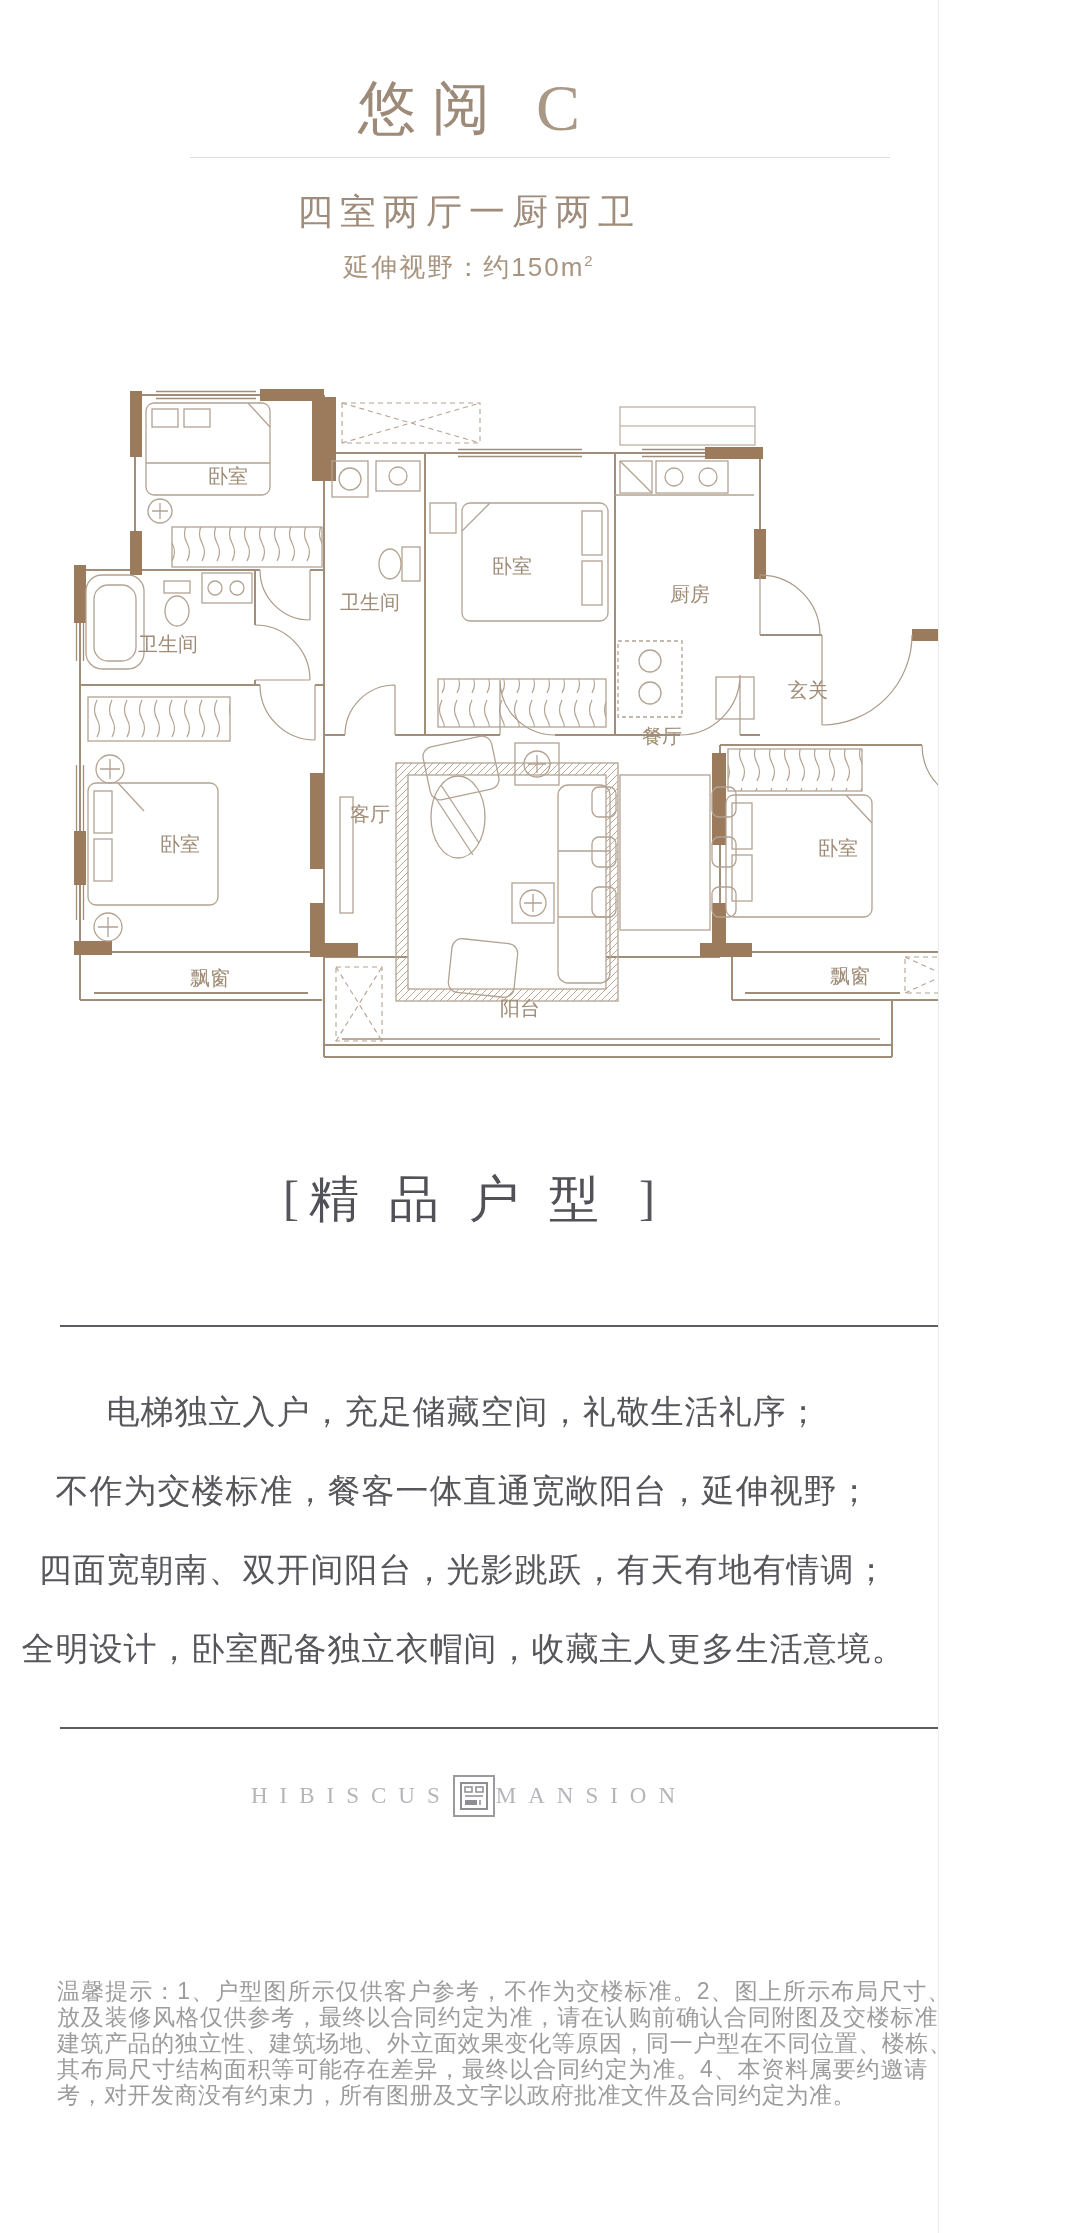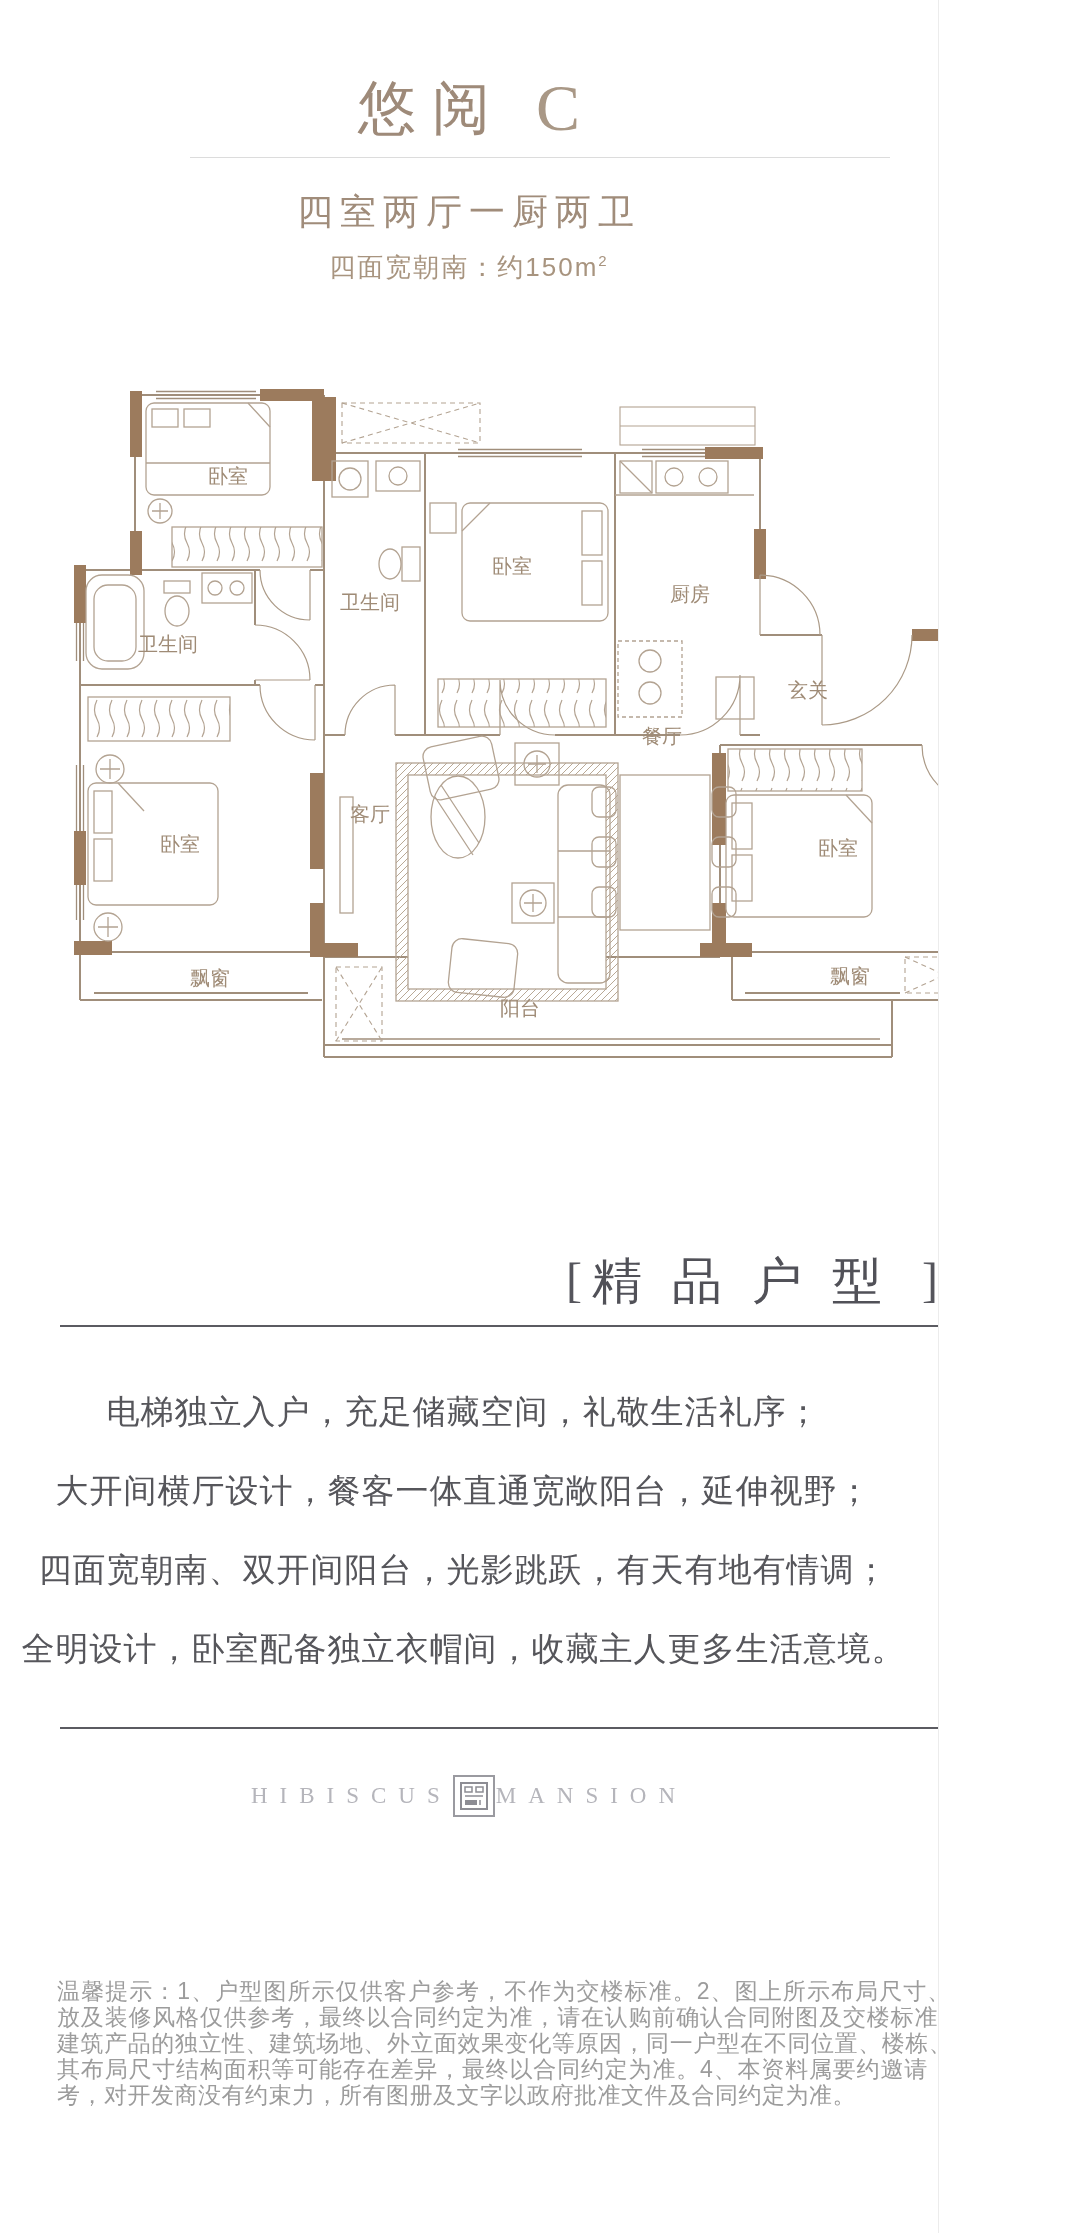--- a/index.html
+++ b/index.html
@@ -11,21 +11,21 @@
   .title .suffix{font-family:"Liberation Serif","DejaVu Serif",serif;font-size:66px;color:#a99886;
                  letter-spacing:0;margin-left:30px;font-weight:400;vertical-align:-2px;}
   .hr1{position:absolute;top:157px;left:190px;width:700px;height:1px;background:#dcdcdc;}
   .subtitle{top:188px;font-size:36px;letter-spacing:7px;color:#a08c7a;}
   .area{top:250px;font-size:26px;letter-spacing:2px;color:#a8947f;}
   .area sup{font-size:15px;}
   
   .plan{position:absolute;left:60px;top:345px;}
   .plan text{font-family:"Liberation Sans","DejaVu Sans",sans-serif;fill:#9f8b76;font-size:20px;text-anchor:middle;}
   
-  .heading{top:1248px;color:#515158;font-family:"Liberation Serif","DejaVu Serif",serif;text-align:right;}
+  .heading{top:1166px;color:#515158;font-family:"Liberation Serif","DejaVu Serif",serif;}
   .heading .btxt{font-size:50px;letter-spacing:30px;margin:0 6px;}
   .heading .bracket{font-size:48px;font-weight:300;vertical-align:2px;color:#55555c;}
   .hr2{position:absolute;top:1325px;left:60px;width:960px;height:2px;background:#5b5b61;}
   .benefits{position:absolute;top:1372px;left:0;right:11px;}
   .benefit-line{height:79px;line-height:79px;text-align:center;font-size:33px;color:#56565b;letter-spacing:1px;}
   .hr3{position:absolute;top:1727px;left:60px;width:960px;height:2px;background:#5b5b61;}
   
   .logo-row{position:absolute;top:1774px;left:0;right:0;display:flex;align-items:center;justify-content:center;}
   .logo-word{font-family:"Liberation Serif","DejaVu Serif",serif;font-size:23px;letter-spacing:12px;color:#b5b5bb;}
   .logo-mark{width:44px;height:44px;flex:0 0 auto;}
@@ -37,21 +37,21 @@
 <body>
 
 <div class="page">
 
   <div class="center title">
     <span>悠阅</span><span class="suffix">C</span>
   </div>
   <div class="hr1"></div>
   <div class="center subtitle">四室两厅一厨两卫</div>
   <div class="center area">
-    <span>四面宽朝南：约150m</span><sup>2</sup>
+    <span>延伸视野：约150m</span><sup>2</sup>
   </div>
 
   <svg class="plan" width="960" height="760" viewBox="0 0 960 760">
     <defs>
       <pattern id="hang" width="15" height="44" patternUnits="userSpaceOnUse">
         <path d="M7,3 q-5,10 0,19 q5,9 0,18" fill="none" stroke="#b3a392" stroke-width="1.2"></path>
       </pattern>
       <pattern id="slats" width="36" height="10" patternUnits="userSpaceOnUse">
         <line x1="4" y1="5" x2="32" y2="5" stroke="#b3a392" stroke-width="1.2"></line>
         <line x1="4" y1="2" x2="32" y2="2" stroke="#d6cabd" stroke-width="0.8"></line>
@@ -290,21 +290,21 @@
   <div class="center heading">
     <span class="bracket">[</span>
     <span class="btxt">精品户型</span>
     <span class="bracket">]</span>
   </div>
 
   <div class="hr2"></div>
 
   <div class="benefits">
     <div class="benefit-line">电梯独立入户，充足储藏空间，礼敬生活礼序；</div>
-    <div class="benefit-line">大开间横厅设计，餐客一体直通宽敞阳台，延伸视野；</div>
+    <div class="benefit-line">不作为交楼标准，餐客一体直通宽敞阳台，延伸视野；</div>
     <div class="benefit-line">四面宽朝南、双开间阳台，光影跳跃，有天有地有情调；</div>
     <div class="benefit-line">全明设计，卧室配备独立衣帽间，收藏主人更多生活意境。</div>
   </div>
 
   <div class="hr3"></div>
 
   <div class="logo-row">
     <span class="logo-word">HIBISCUS</span>
     <svg class="logo-mark" viewBox="0 0 44 44">
       <rect x="2" y="2" width="40" height="40" fill="none" stroke="#9a9aa0" stroke-width="2"></rect>

